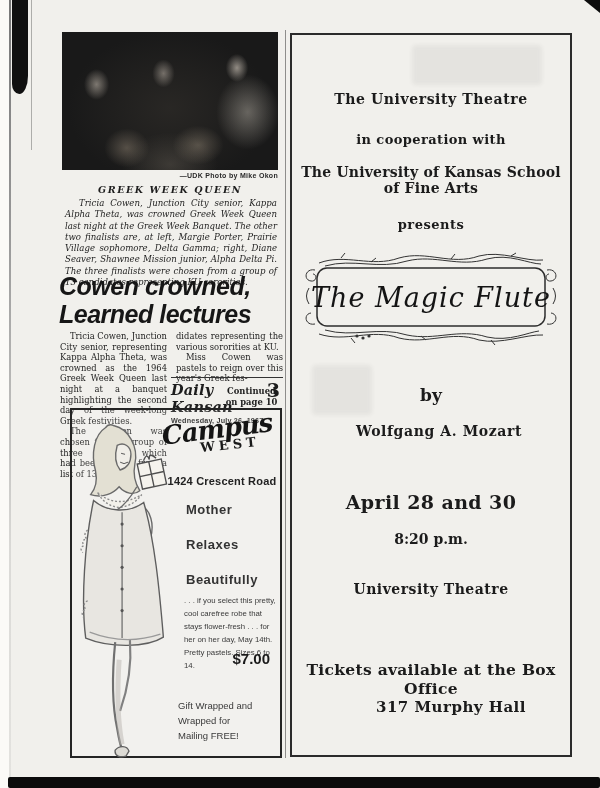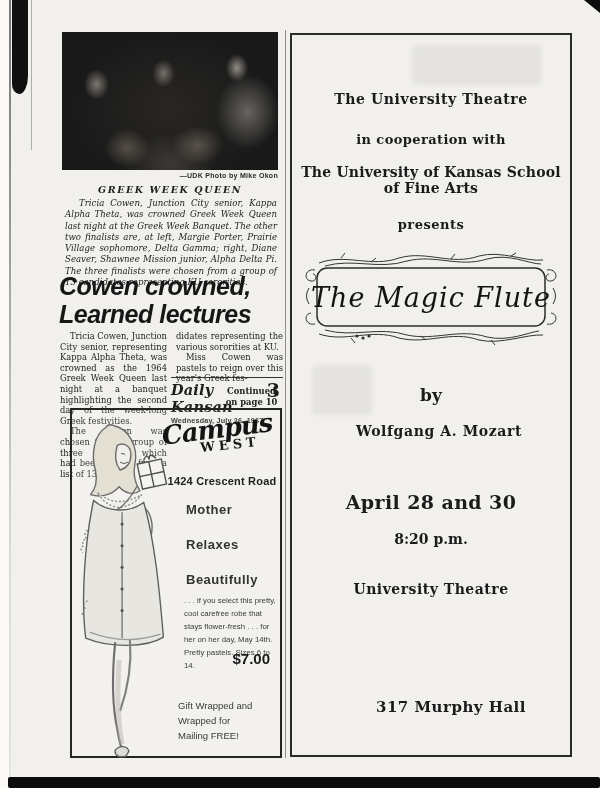--- a/index.html
+++ b/index.html
@@ -231,14 +231,15 @@
       </g>
     </svg>
     <div class="t-title">The Magic Flute</div>
   </div>
 
   <div class="t-line t-by">by</div>
   <div class="t-line t-composer">Wolfgang A. Mozart</div>
   <div class="t-line t-dates">April 28 and 30</div>
   <div class="t-line t-time">8:20 p.m.</div>
   <div class="t-line t-venue">University Theatre</div>
+  <div class="t-line t-tickets">Tickets available at the Box Office</div>
   <div class="t-line t-location">317 Murphy Hall</div>
 </div>
 
 </body></html>

